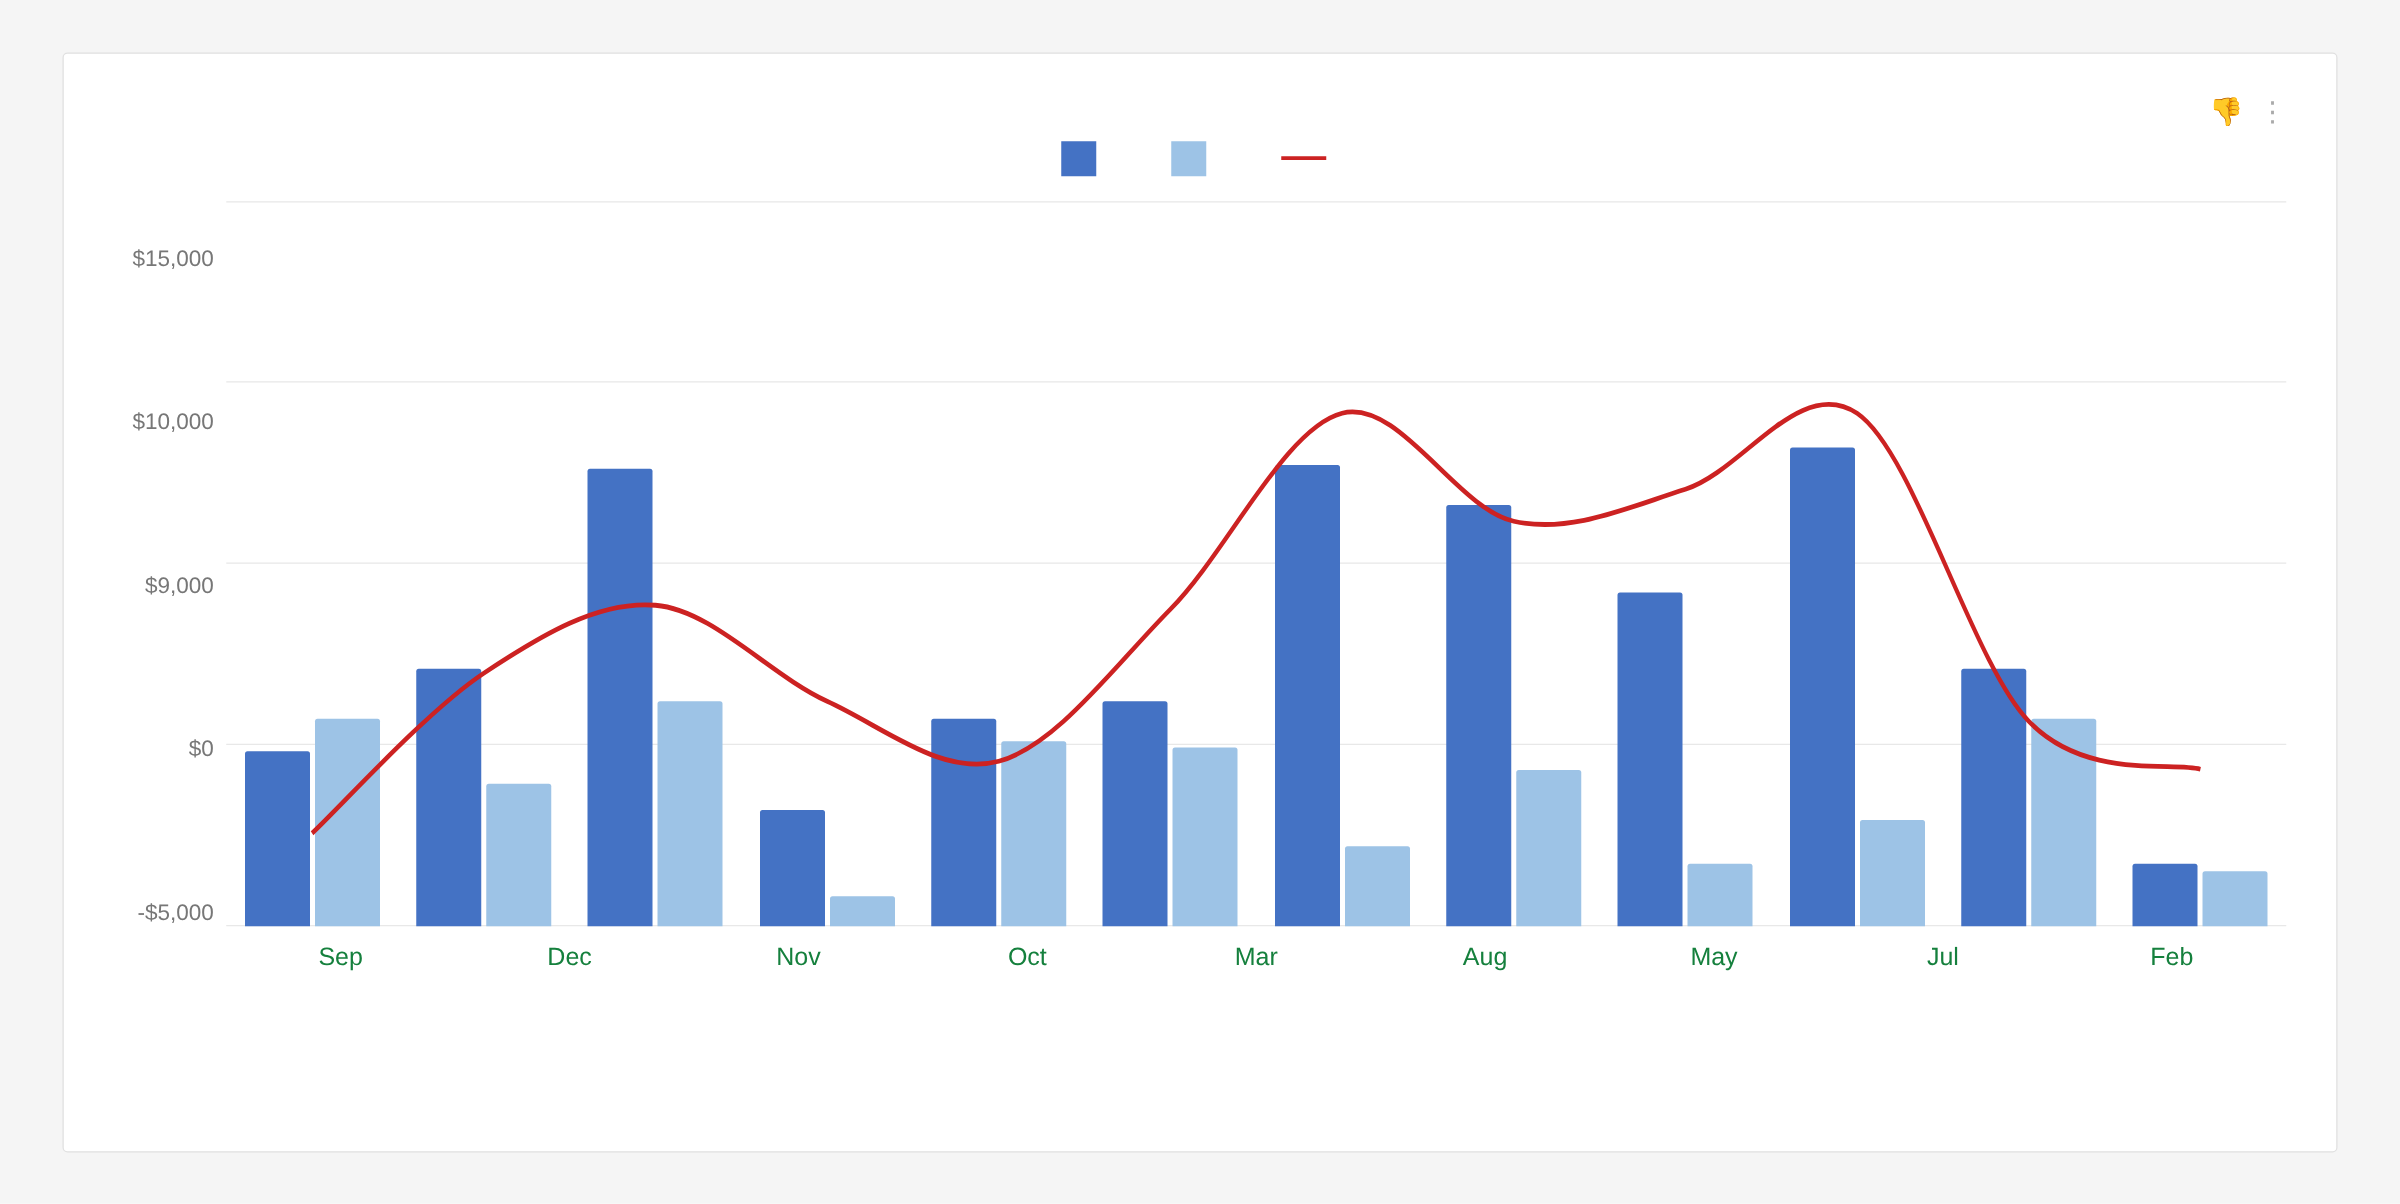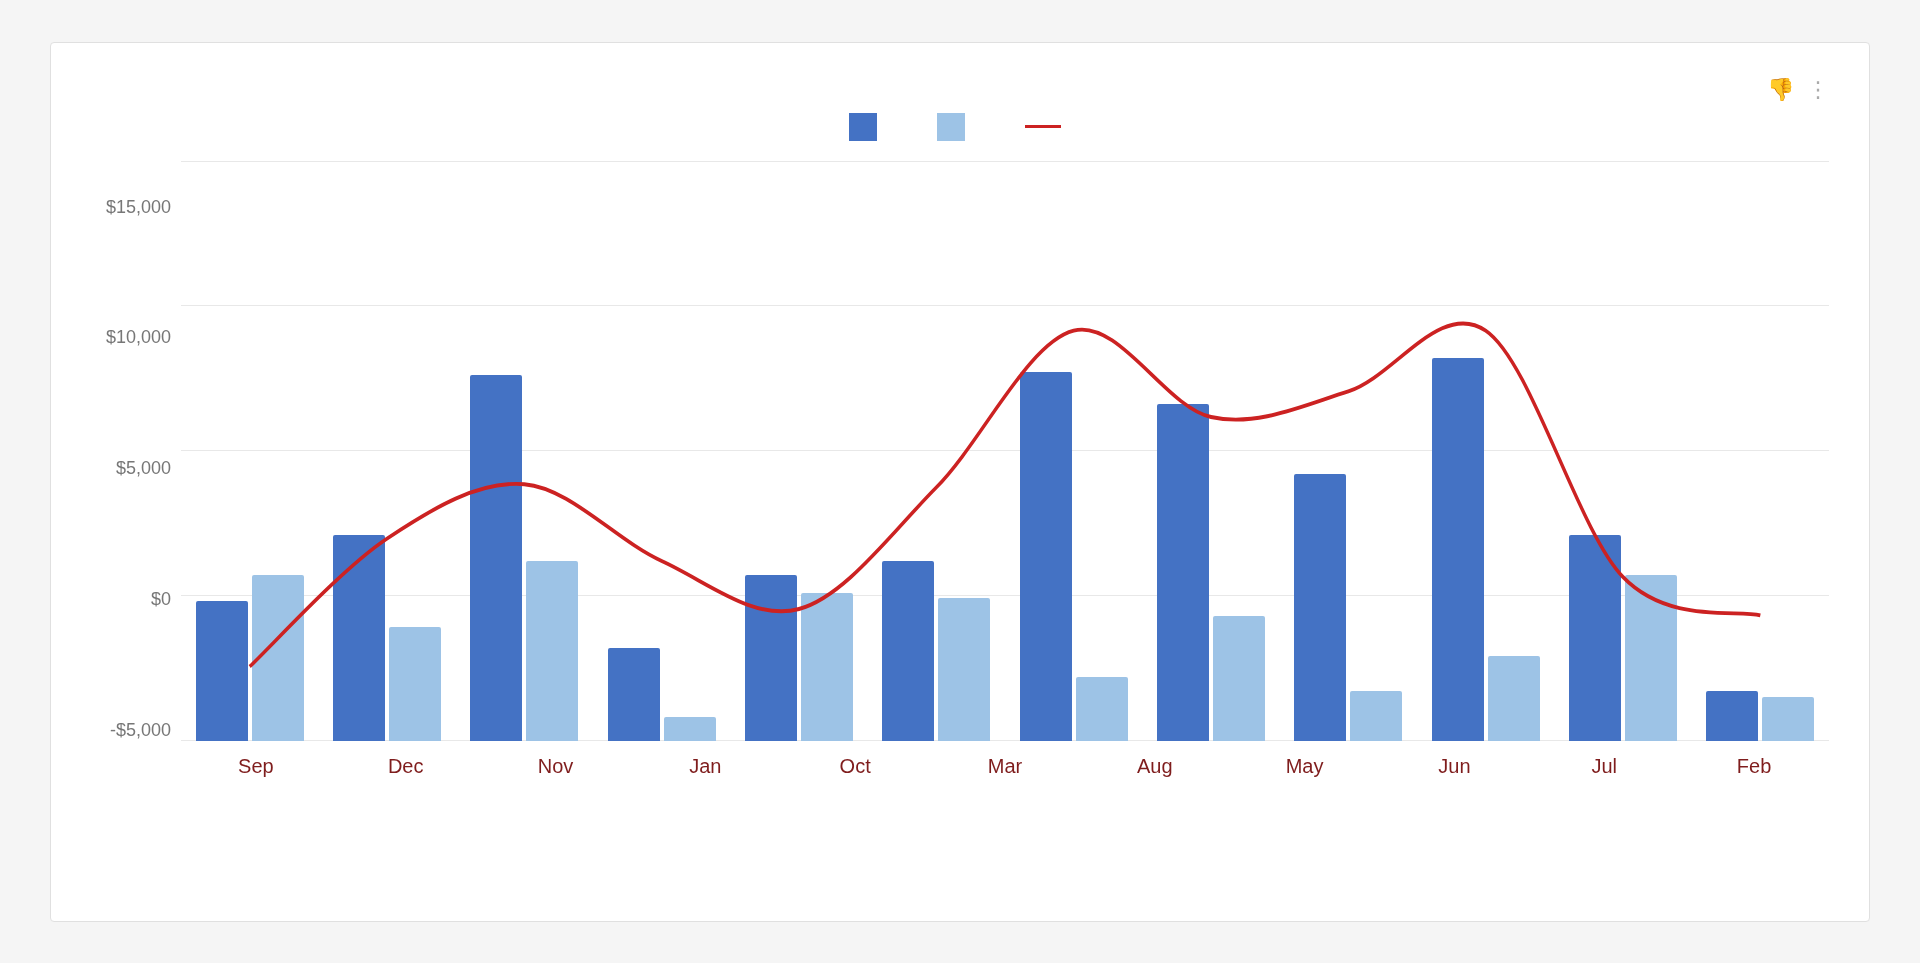--- a/index.html
+++ b/index.html
@@ -133,21 +133,21 @@
       bottom: 0;
       left: 0;
       right: 0;
       height: 60px;
       display: flex;
     }
     .x-label {
       flex: 1;
       text-align: center;
       font-size: 20px;
-      color: #7f1d1d;
+      color: #15803d;
       padding-top: 14px;
     }
     .profit-svg {
       position: absolute;
       top: 0;
       left: 0;
       right: 0;
       bottom: 60px;
       width: 100%;
       height: 100%;
@@ -179,21 +179,21 @@
       <div class="legend-line"></div>
       <span></span>
     </div>
   </div>
 
   <div class="chart-area">
 
     <div class="y-axis">
       <span class="y-label">$15,000</span>
       <span class="y-label">$10,000</span>
-      <span class="y-label">$5,000</span>
+      <span class="y-label">$9,000</span>
       <span class="y-label">$0</span>
       <span class="y-label">-$5,000</span>
     </div>
 
     <div class="grid-lines">
       <div class="grid-line"></div>
       <div class="grid-line"></div>
       <div class="grid-line"></div>
       <div class="grid-line"></div>
       <div class="grid-line"></div>
@@ -247,26 +247,24 @@
         <div class="month-group">
           <div class="bar bar-income" style="width: 52px; height: 49.3px;"></div>
           <div class="bar bar-expense" style="width: 52px; height: 43.5px;"></div>
         </div>
       </div>
 
     <div class="x-axis" id="x-axis">
     <div class="x-label">Sep</div>
         <div class="x-label">Dec</div>
         <div class="x-label">Nov</div>
-        <div class="x-label">Jan</div>
         <div class="x-label">Oct</div>
         <div class="x-label">Mar</div>
         <div class="x-label">Aug</div>
         <div class="x-label">May</div>
-        <div class="x-label">Jun</div>
         <div class="x-label">Jul</div>
         <div class="x-label">Feb</div>
       </div>
 
     <svg class="profit-svg" id="profit-svg" viewBox="0 0 1730 580" preserveAspectRatio="none">
     <path d="M 72.08333333333333,458.20000000000005 C 96.11111111111111,438.8666666666667 168.19444444444446,369.75 216.25,342.2 C 264.30555555555554,314.65 312.3611111111111,289.51666666666665 360.41666666666663,292.9 C 408.4722222222222,296.2833333333333 456.52777777777777,343.65 504.5833333333333,362.5 C 552.6388888888889,381.35 600.6944444444445,417.1166666666667 648.75,406 C 696.8055555555555,394.8833333333333 744.8611111111111,337.85 792.9166666666666,295.8 C 840.9722222222222,253.75 889.0277777777778,164.33333333333334 937.0833333333334,153.70000000000002 C 985.1388888888889,143.0666666666667 1033.1944444444446,222.81666666666666 1081.25,232 C 1129.3055555555554,241.18333333333334 1177.3611111111109,221.84999999999997 1225.4166666666665,208.79999999999998 C 1273.4722222222222,195.75 1321.5277777777778,125.66666666666669 1369.5833333333333,153.70000000000002 C 1417.6388888888887,181.73333333333335 1465.6944444444443,333.98333333333335 1513.7499999999998,377 C 1561.8055555555552,420.01666666666665 1633.8888888888887,405.99999999999994 1657.9166666666665,411.79999999999995" fill="none" stroke="#cc2222" stroke-width="3.5" stroke-linejoin="round"></path>
       </svg>
   </div>
 </div>
 

